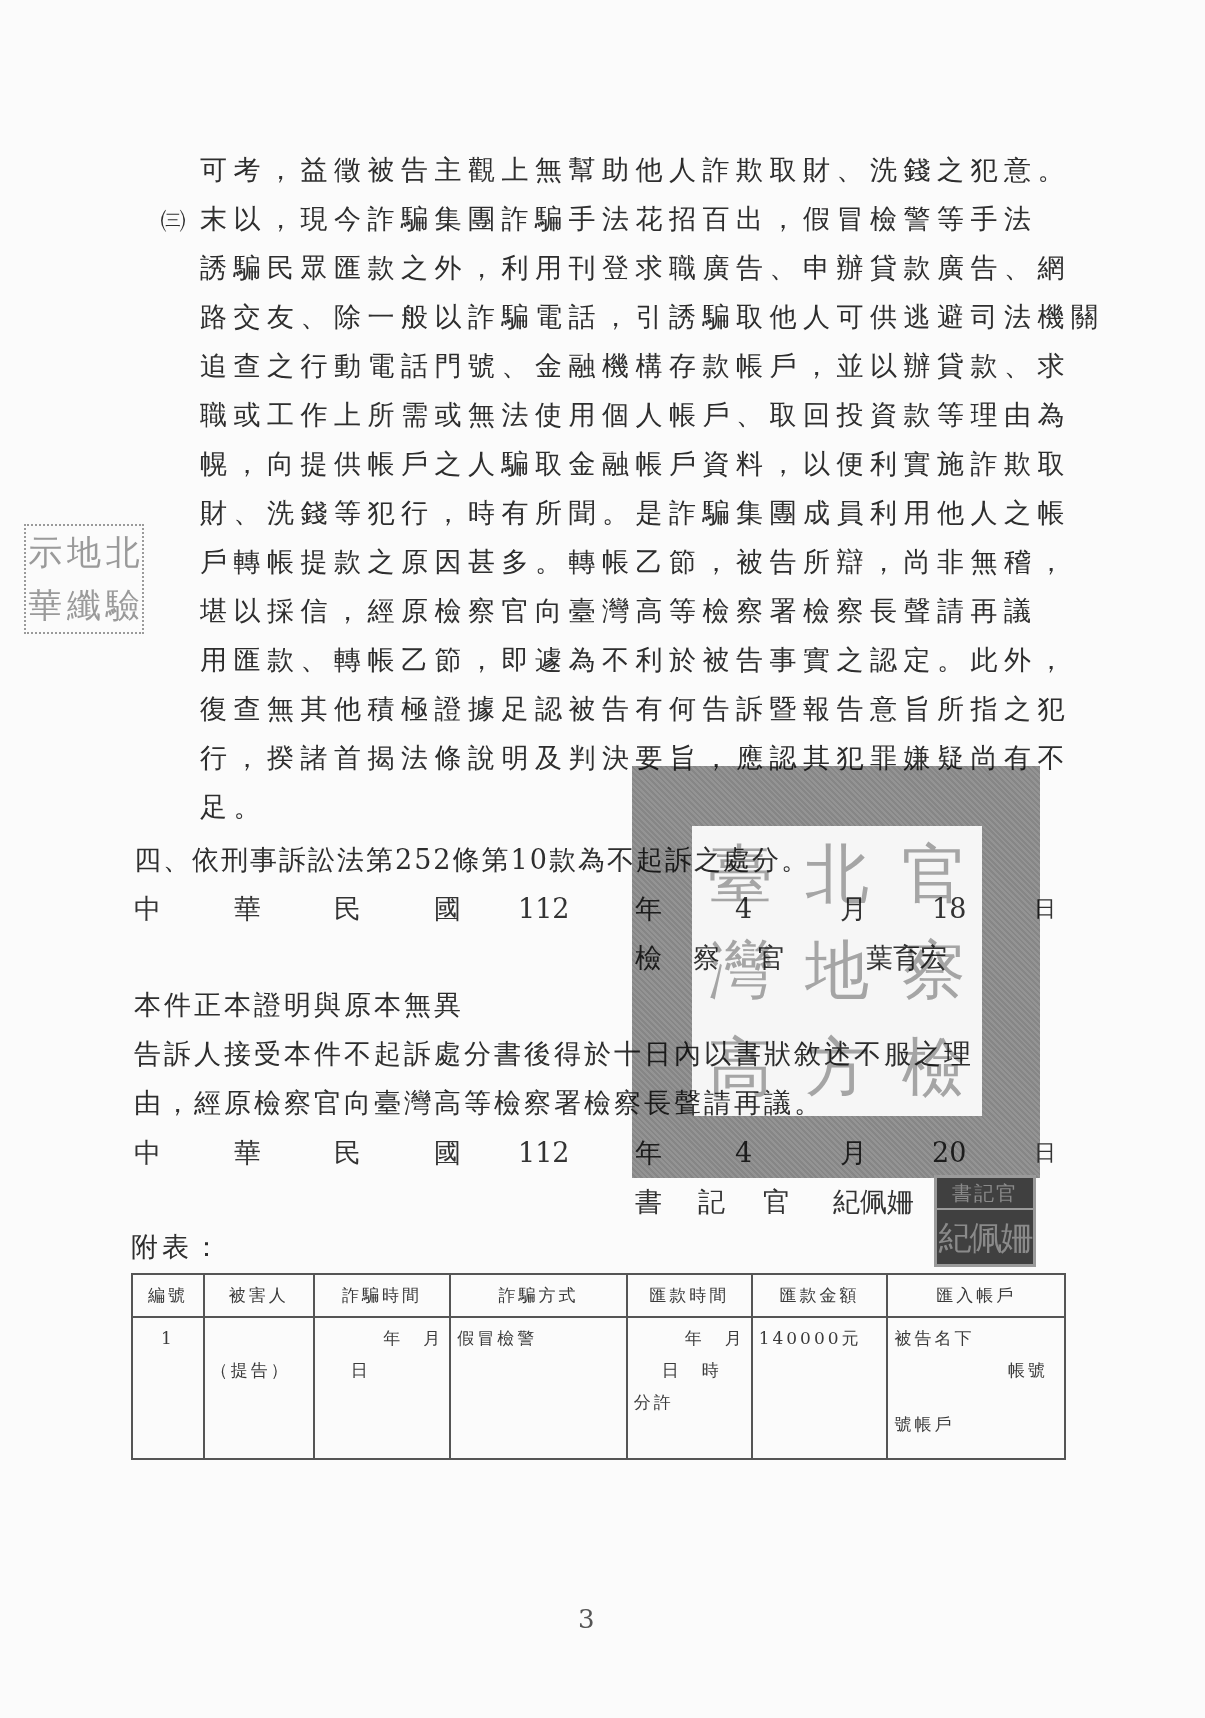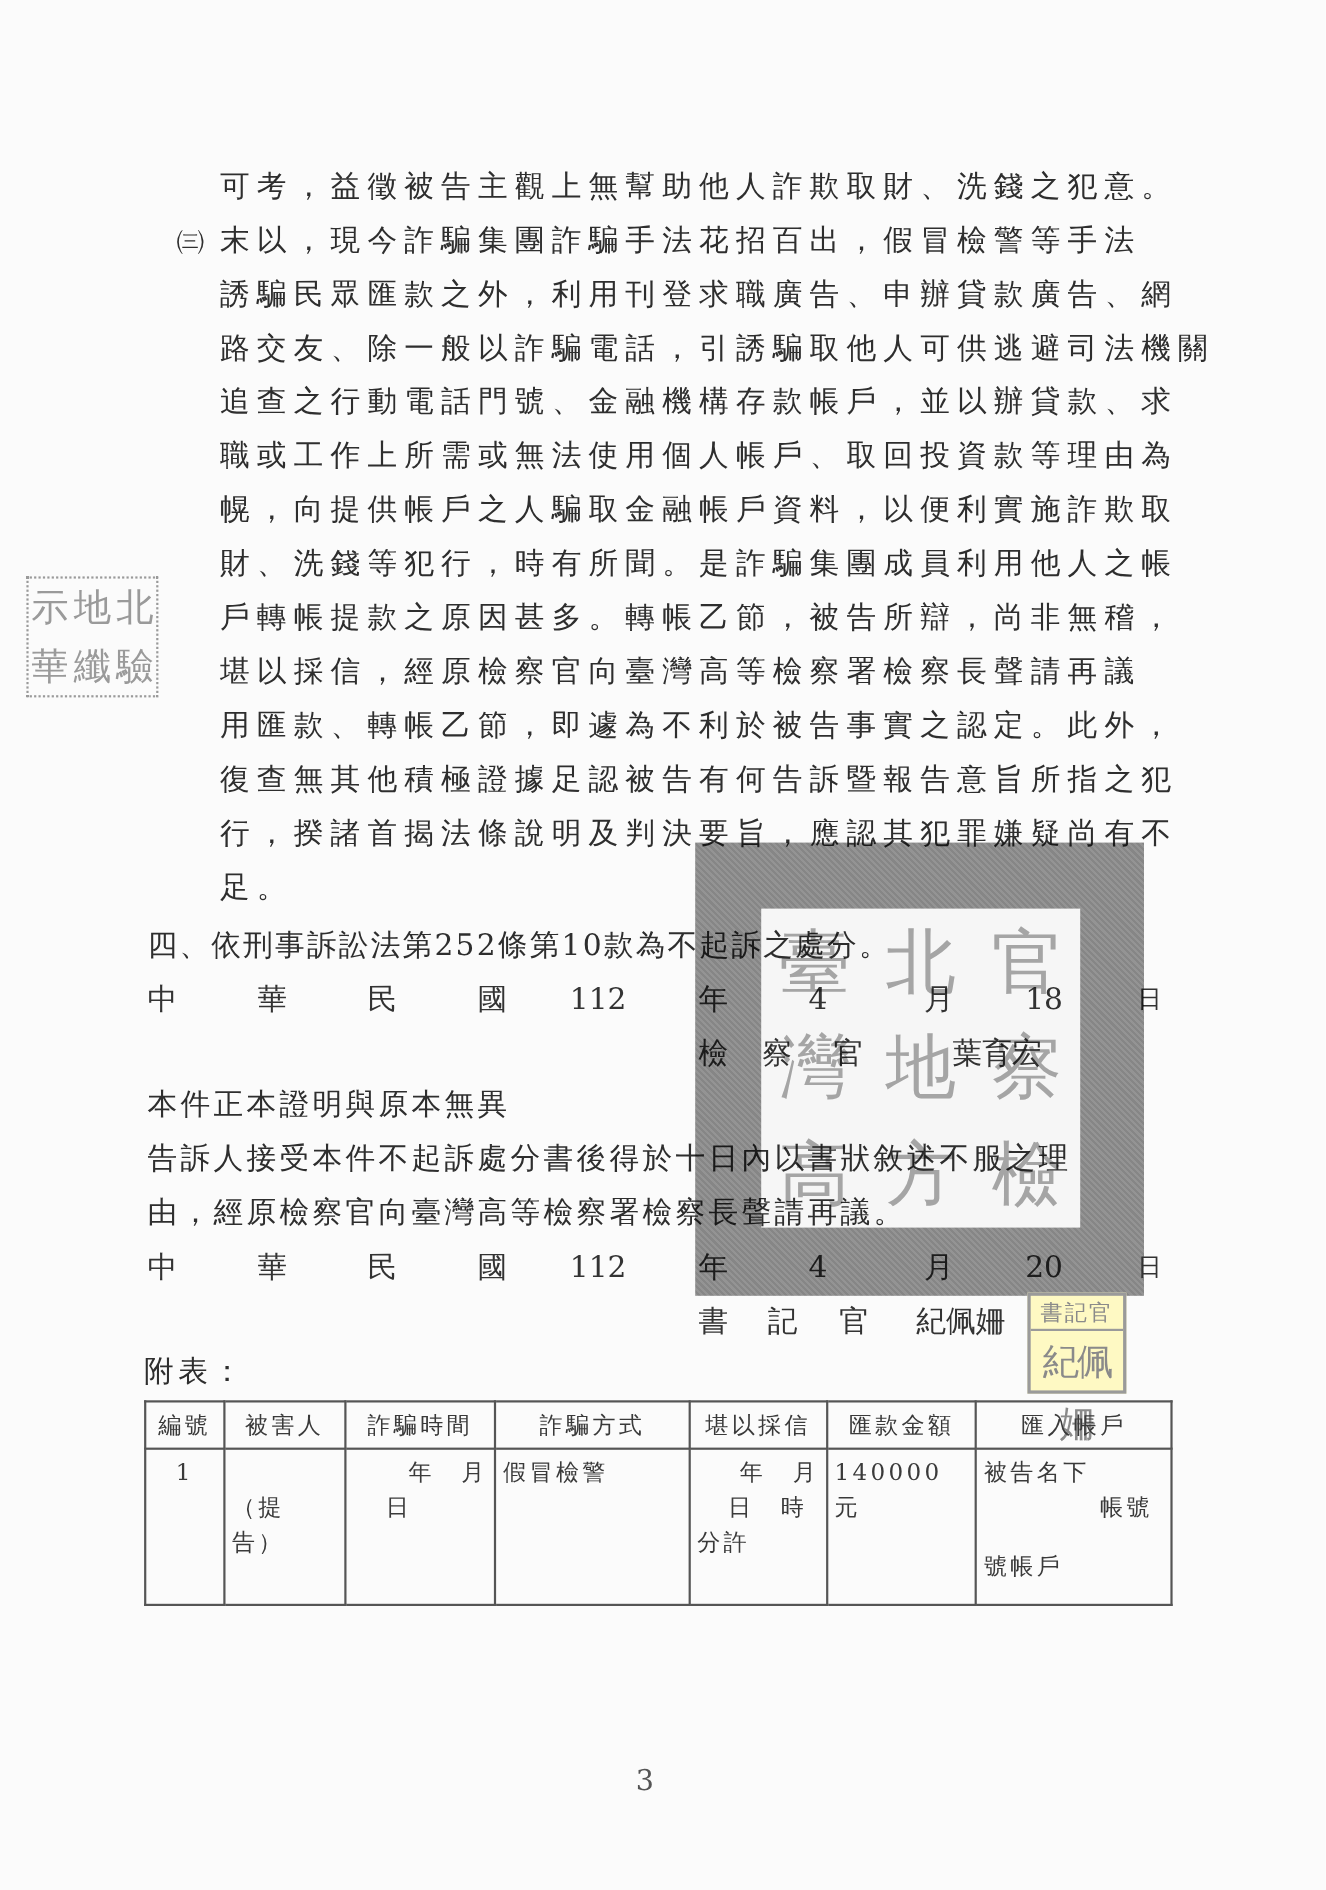--- a/index.html
+++ b/index.html
@@ -27,29 +27,29 @@
     background: #8d8d8d;
     background-image: repeating-linear-gradient(45deg, rgba(255,255,255,0.06) 0 2px, rgba(0,0,0,0.05) 2px 4px);
   }
   .seal-big-inner {
     position: absolute; left: 692px; top: 826px; width: 290px; height: 290px;
     background: #f6f6f6;
     display: grid; grid-template-columns: repeat(3, 1fr); grid-template-rows: repeat(3, 1fr);
     color: #a5a5a5; font-size: 64px; text-align: center; align-items: center;
   }
   .seal-clerk {
-    position: absolute; left: 934px; top: 1175px; width: 90px; height: 92px;
-    border: 3px solid #9a9a9a; box-sizing: border-box; background: #fef9c3;
+    position: absolute; left: 934px; top: 1175px; width: 102px; height: 92px;
+    border: 3px solid #9a9a9a; box-sizing: border-box; background: #404040;
   }
   .seal-clerk .t { height: 30px; border-bottom: 2px solid #9a9a9a; font-size: 20px; color:#8a8a8a; text-align:center; line-height:30px; letter-spacing: 2px;}
   .seal-clerk .b { font-size: 33px; color:#8a8a8a; text-align:center; line-height:56px; letter-spacing: -2px;}
   
   table.annex {
     position: absolute; left: 131px; top: 1273px; width: 935px;
-    border-collapse: collapse; font-size: 21px; color: #3a3a3a;
+    border-collapse: collapse; font-size: 17px; color: #3a3a3a;
   }
   table.annex th, table.annex td {
     border: 2px solid #555; padding: 4px 6px; vertical-align: top; font-weight: normal;
   }
   table.annex th { height: 33px; text-align: center; letter-spacing: 3px; vertical-align: middle; }
   table.annex td { height: 132px; line-height: 32px; letter-spacing: 3px; }
   .pageno { position: absolute; left: 578px; top: 1604px; font-size: 26px; color:#555; }
   .overlay-text { mix-blend-mode: multiply; }
 </style>
 </head>
@@ -152,21 +152,21 @@
     <col style="width:125px">
       <col style="width:136px">
       <col style="width:178px">
   </colgroup>
   <thead>
     <tr>
       <th>編號</th>
       <th>被害人</th>
       <th>詐騙時間</th>
       <th>詐騙方式</th>
-      <th>堪以採信</th>
+      <th>匯款時間</th>
       <th>匯款金額</th>
       <th>匯入帳戶</th>
     </tr>
   </thead>
   <tbody>
     <tr>
       <td style="text-align:center">1</td>
       <td>
         <div style="height:32px"></div>
         <div>（提告）</div>

